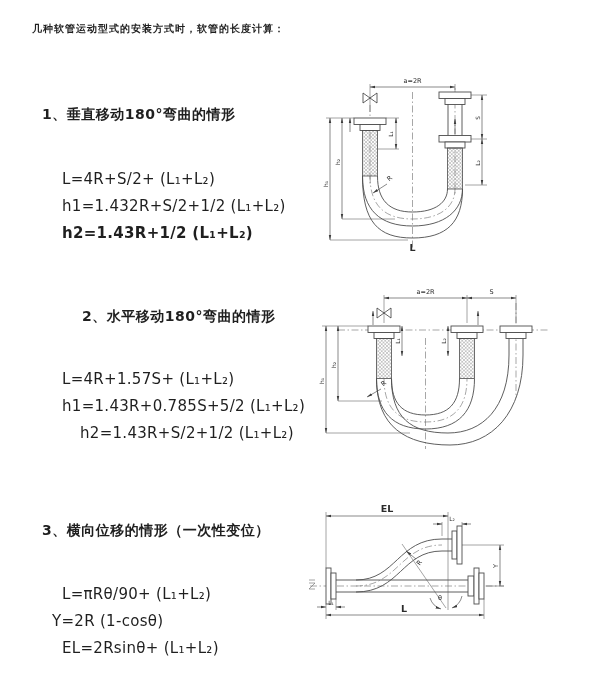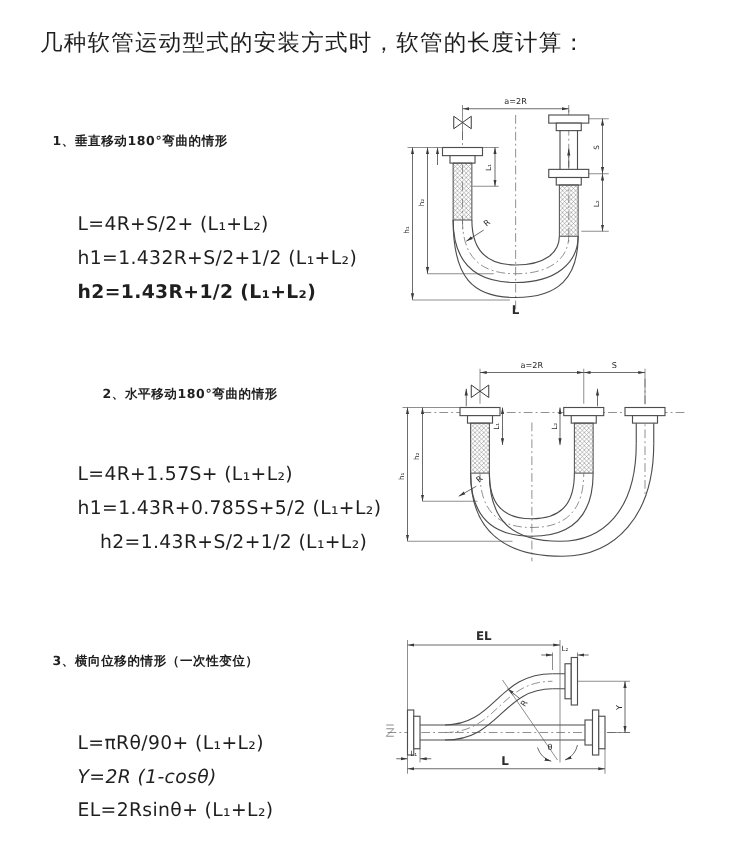--- a/index.html
+++ b/index.html
@@ -1,22 +1,22 @@
 <!DOCTYPE html>
 <html><head>
 <meta charset="utf-8">
 <style>
   html,body{margin:0;padding:0;}
   body{
     width:600px;height:675px;background:#ffffff;position:relative;
     font-family:"DejaVu Sans","Liberation Sans",sans-serif;color:#1f1f1f;overflow:hidden;
   }
   .abs{position:absolute;white-space:nowrap;}
-  .title{font-size:18px;font-weight:400;letter-spacing:1px;}
-  .sec-head{font-size:10px;font-weight:700;letter-spacing:0.5px;}
+  .title{font-size:10px;font-weight:700;letter-spacing:1px;}
+  .sec-head{font-size:14px;font-weight:700;letter-spacing:0.5px;}
   .formula{font-size:15px;font-weight:400;letter-spacing:0.3px;margin-top:35px;}
   svg{position:absolute;overflow:visible;}
   svg text{fill:#2b2b2b;font-family:"DejaVu Sans","Liberation Sans",sans-serif;}
   .dlbl{font-size:6.5px;}
   .dlbl-s{font-size:5.8px;}
   .dlbl-big{font-size:9.5px;font-weight:600;}
   .ln{stroke:#4d4d4d;stroke-width:0.9;fill:none;}
   .thin{stroke:#5a5a5a;stroke-width:0.55;fill:none;}
   .dim{stroke:#3a3a3a;stroke-width:0.6;fill:none;}
   .cl{stroke:#6b6b6b;stroke-width:0.6;fill:none;stroke-dasharray:7 2.5 1.5 2.5;}
@@ -33,21 +33,21 @@
 <div class="abs formula" style="left:62px;top:162px;">h1=1.432R+S/2+1/2 (L₁+L₂)</div>
 <div class="abs formula" style="left:62px;top:189px;font-weight:bold;">h2=1.43R+1/2 (L₁+L₂)</div>
 
 <div class="abs sec-head" style="left:42px;top:308px;margin-left:40px;">2、水平移动180°弯曲的情形</div>
 <div class="abs formula" style="left:62px;top:335px;">L=4R+1.57S+ (L₁+L₂)</div>
 <div class="abs formula" style="left:62px;top:362px;">h1=1.43R+0.785S+5/2 (L₁+L₂)</div>
 <div class="abs formula" style="left:80px;top:389px;">h2=1.43R+S/2+1/2 (L₁+L₂)</div>
 
 <div class="abs sec-head" style="left:42px;top:522px;">3、横向位移的情形（一次性变位）</div>
 <div class="abs formula" style="left:62px;top:550px;">L=πRθ/90+ (L₁+L₂)</div>
-<div class="abs formula" style="left:62px;top:577px;font-style:italic;">Y=2R (1-cosθ)</div>
+<div class="abs formula" style="left:52px;top:577px;">Y=2R (1-cosθ)</div>
 <div class="abs formula" style="left:62px;top:604px;">EL=2Rsinθ+ (L₁+L₂)</div>
 
 <svg style="left:310px;top:72px;" width="250" height="190" viewBox="0 0 250 190">
   <defs>
     <marker id="ar1" viewBox="0 0 10 6" refX="10" refY="3" markerWidth="9" markerHeight="5.4" orient="auto-start-reverse">
       <path d="M0,0.6 L10,3 L0,5.4 Z" fill="#3a3a3a"></path>
     </marker>
     <pattern id="hp1" patternUnits="userSpaceOnUse" width="3.5" height="3.5">
       <path d="M0,3.5 L3.5,0 M0,0 L3.5,3.5" stroke="#8a8a8a" stroke-width="0.45"></path>
     </pattern>

